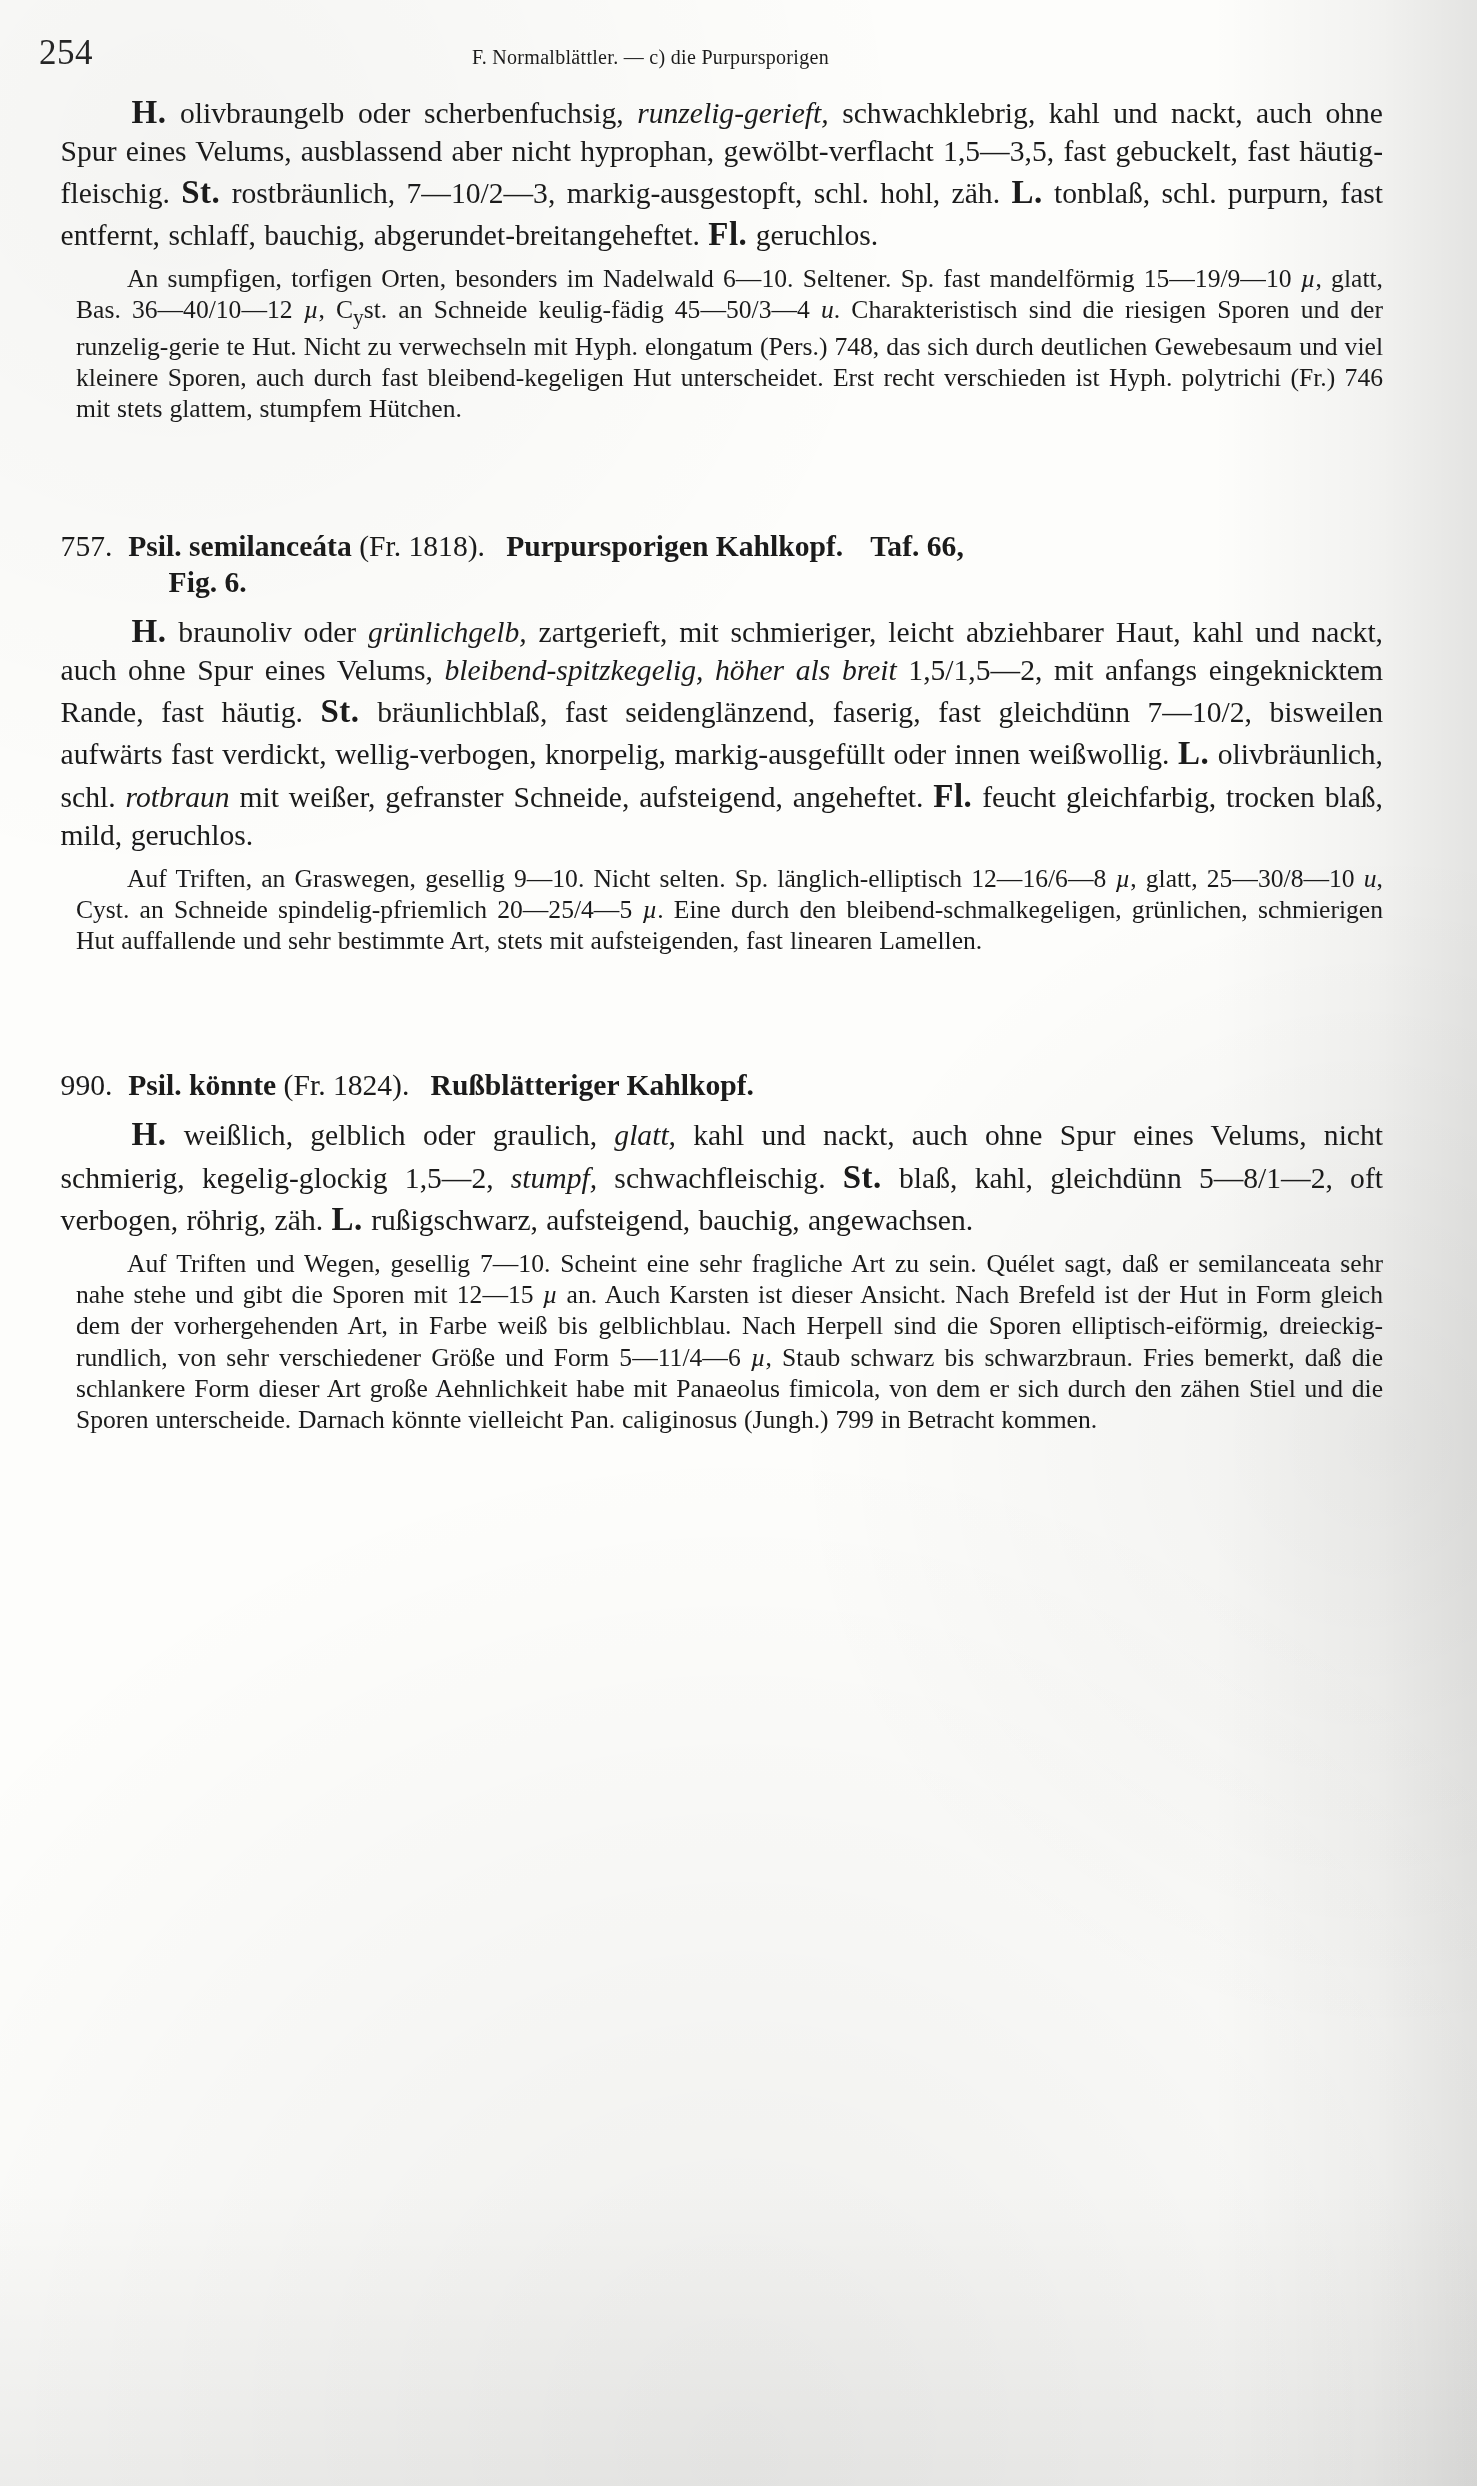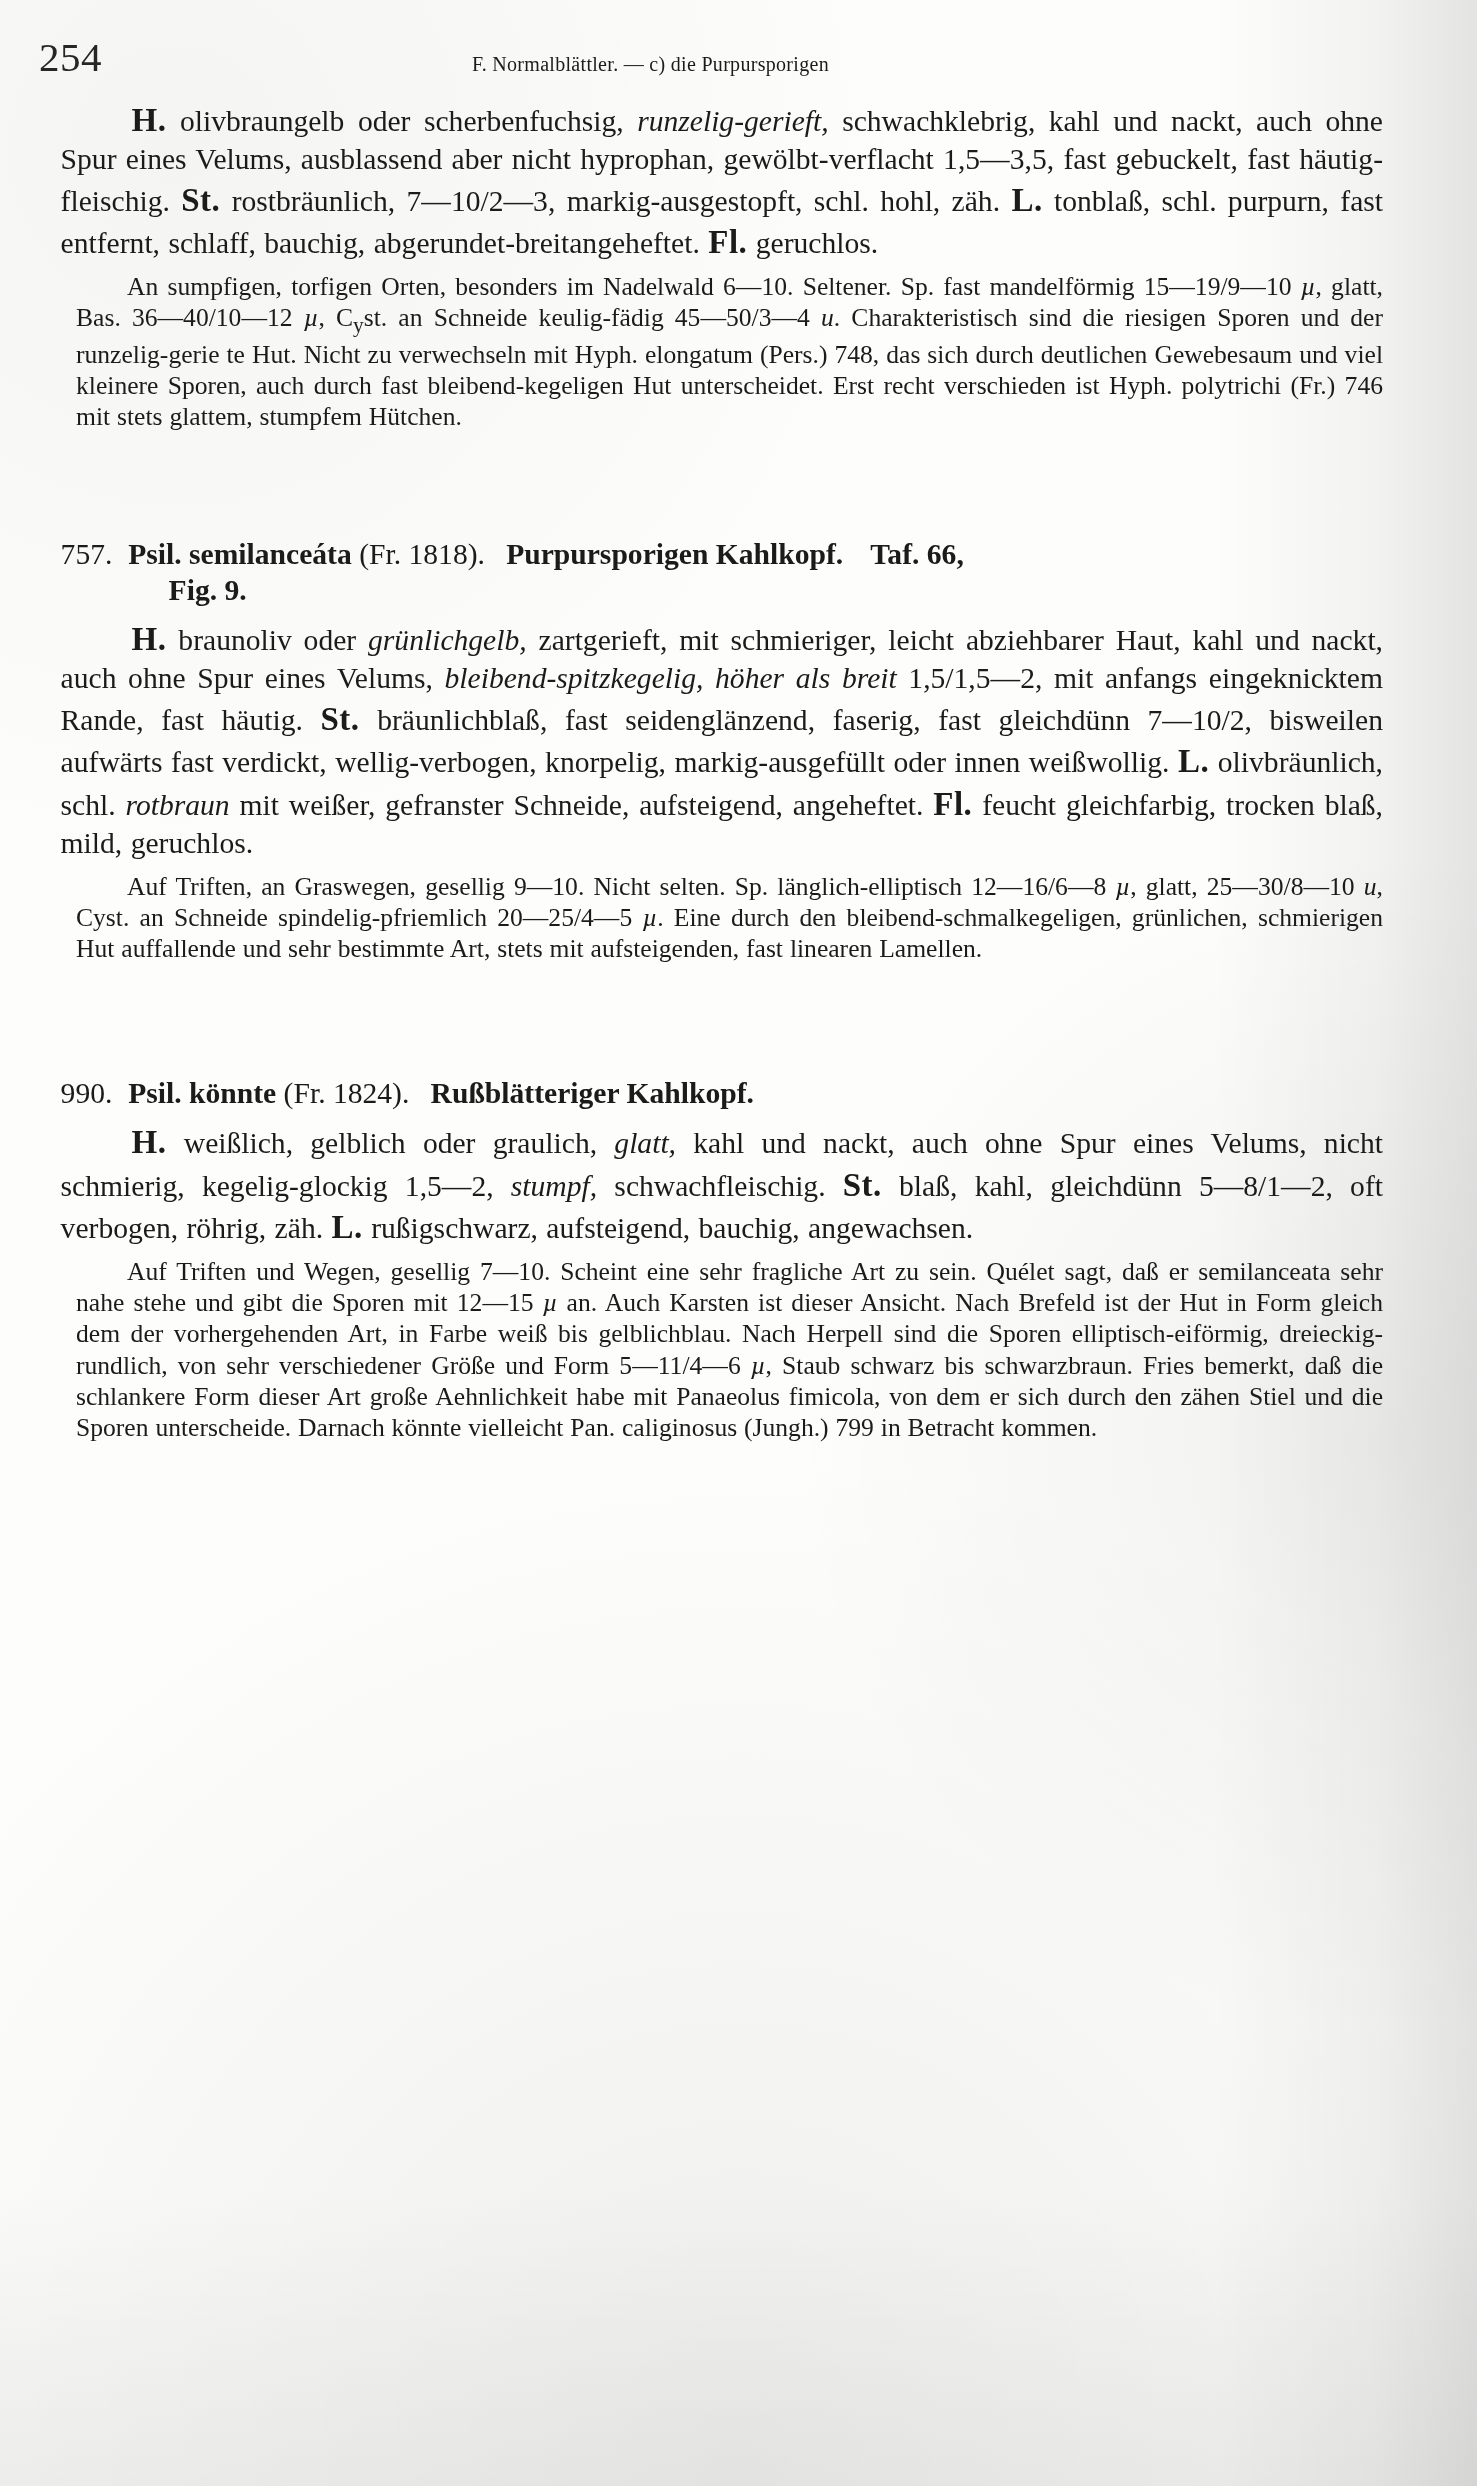--- a/index.html
+++ b/index.html
@@ -40,21 +40,21 @@
     box-sizing: border-box;
   }
 
   
   .header {
     display: flex;
     align-items: baseline;
     margin-bottom: 17.7px;
   }
   .folio {
-    font-size: 41px;
+    font-size: 35px;
     letter-spacing: 0.5px;
     width: 108px;
     padding-left: 5.9px;
     color: #262626;
   }
   .running-head {
     flex: 1;
     text-align: left;
     font-size: 20px;
     letter-spacing: 0.3px;
@@ -130,21 +130,21 @@
     </div>
 
     <div class="gap-lg"></div>
 
     <div class="entry">
       <p class="entry-head">
         <span class="num">757.</span><span class="sp">Psil. semilanceáta</span>
         <span class="auth">(Fr. 1818).</span>
         <span class="german">Purpursporigen Kahlkopf.</span>
         <span class="plate">Taf. 66,</span>
-        <span class="figline">Fig. 9.</span>
+        <span class="figline">Fig. 6.</span>
       </p>
       <p class="desc"><span class="abbr">H.</span> braunoliv oder <i>grünlichgelb,</i> zartgerieft, mit schmieriger, leicht abziehbarer Haut, kahl und nackt, auch ohne Spur eines Velums, <i>bleibend-spitzkegelig, höher als breit</i> 1,5/1,5—2, mit anfangs eingeknicktem Rande, fast häutig. <span class="abbr">St.</span> bräunlichblaß, fast seidenglänzend, faserig, fast gleichdünn 7—10/2, bisweilen aufwärts fast verdickt, wellig-verbogen, knorpelig, markig-ausgefüllt oder innen weißwollig. <span class="abbr">L.</span> olivbräunlich, schl. <i>rotbraun</i> mit weißer, gefranster Schneide, aufsteigend, angeheftet. <span class="abbr">Fl.</span> feucht gleichfarbig, trocken blaß, mild, geruchlos.</p>
       <p class="note">Auf Triften, an Graswegen, gesellig 9—10. Nicht selten. Sp. länglich-elliptisch 12—16/6—8 <i>µ</i>, glatt, 25—30/8—10 <i>u</i>, Cyst. an Schneide spindelig-pfriemlich 20—25/4—5 <i>µ</i>. Eine durch den bleibend-schmalkegeligen, grünlichen, schmierigen Hut auffallende und sehr bestimmte Art, stets mit aufsteigenden, fast linearen Lamellen.</p>
     </div>
 
     <div class="gap-xl"></div>
 
     <div class="entry">
       <p class="entry-head">
         <span class="num">990.</span><span class="sp">Psil. könnte</span>

